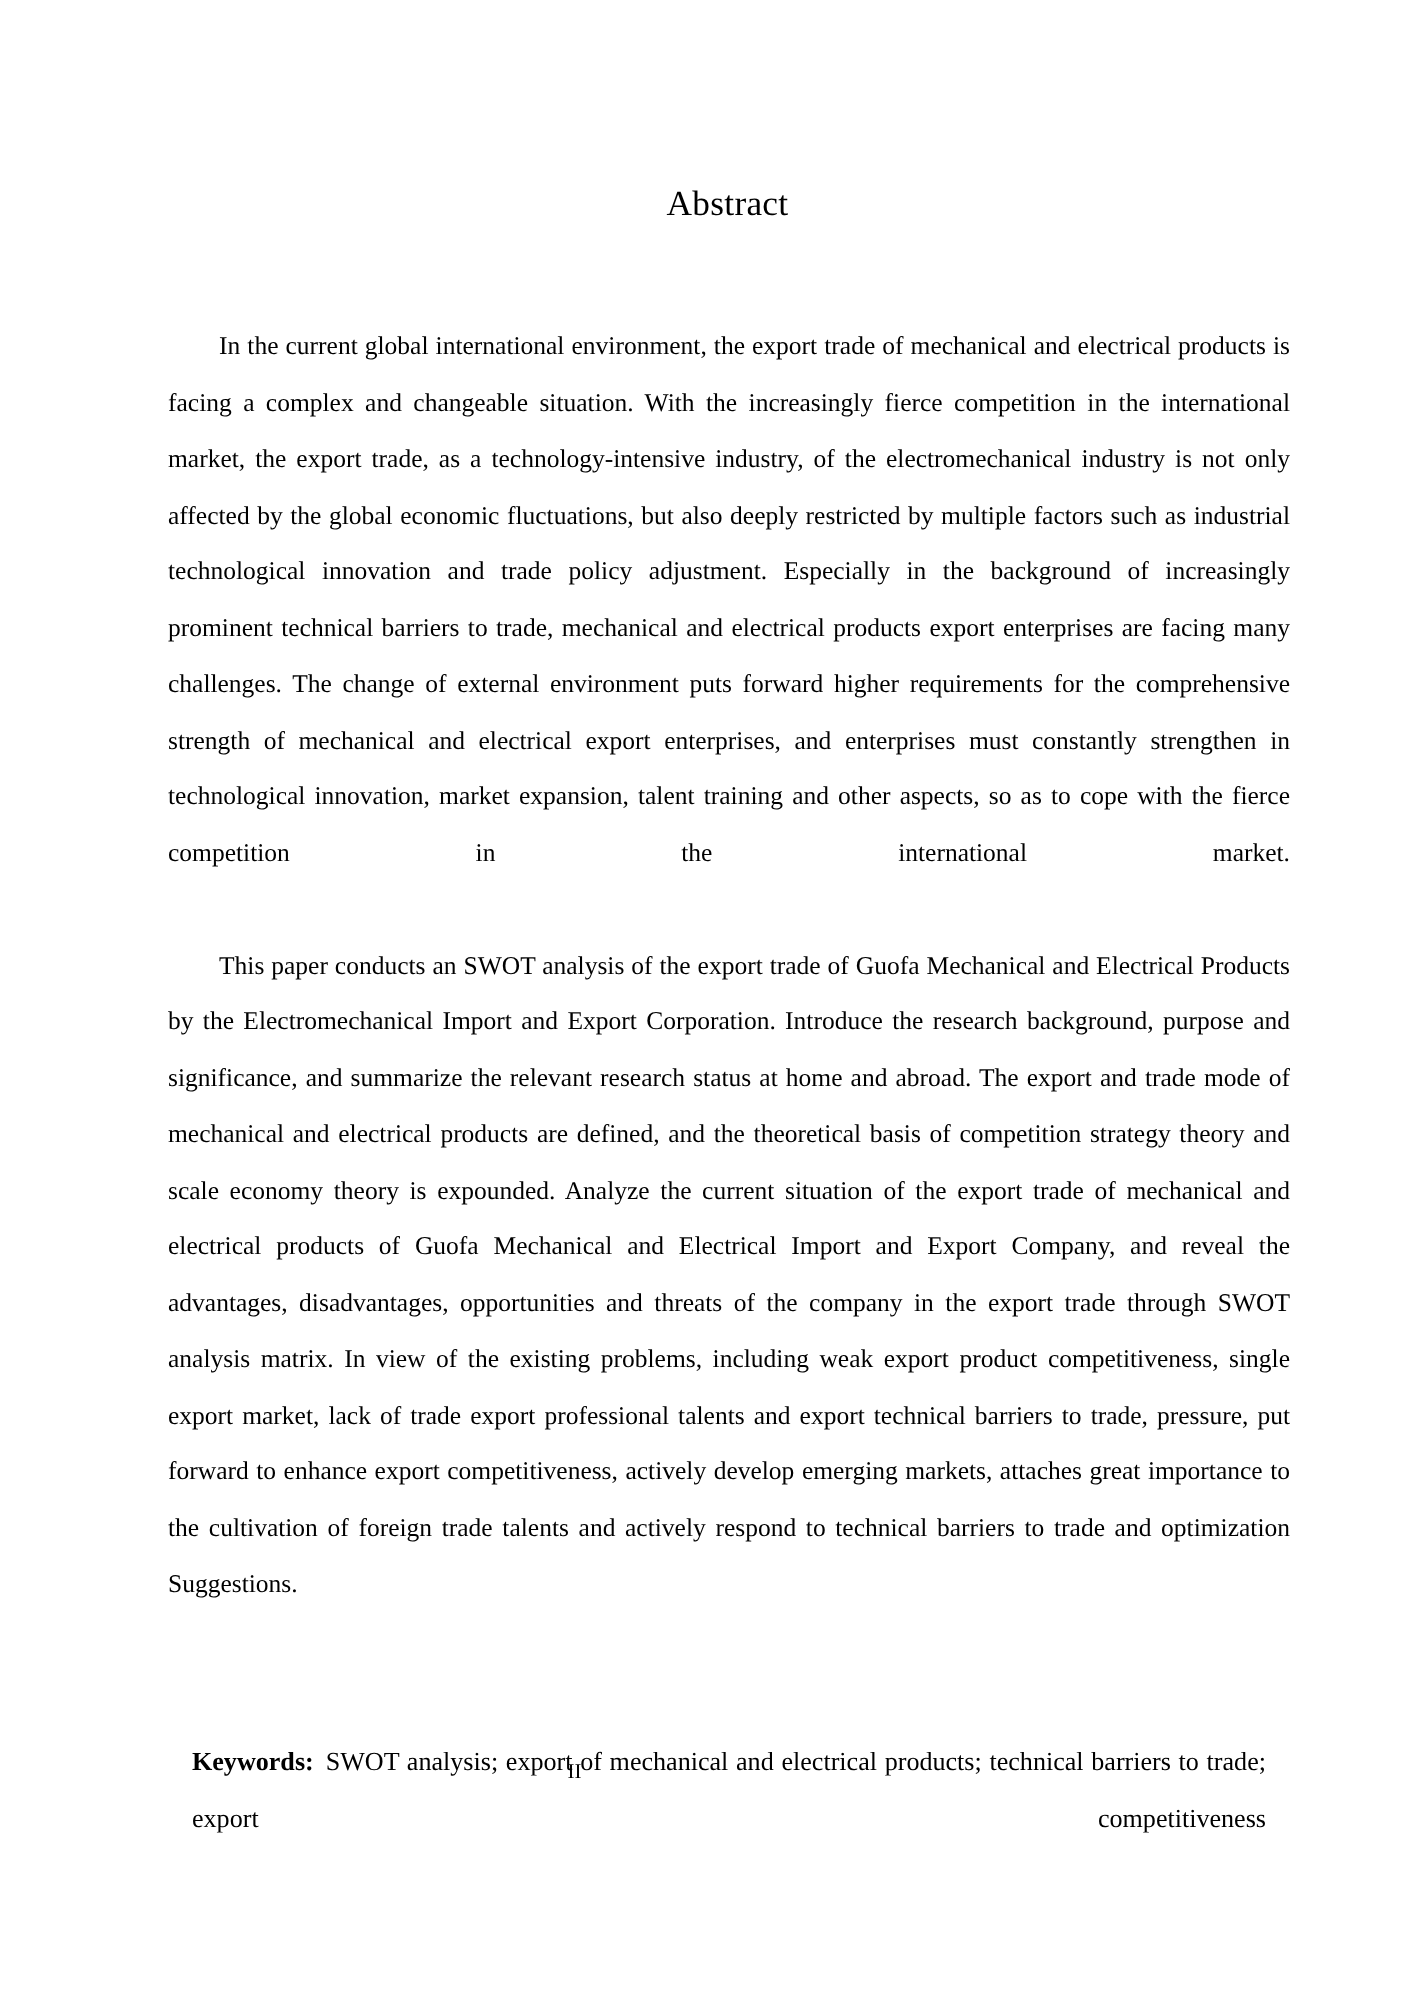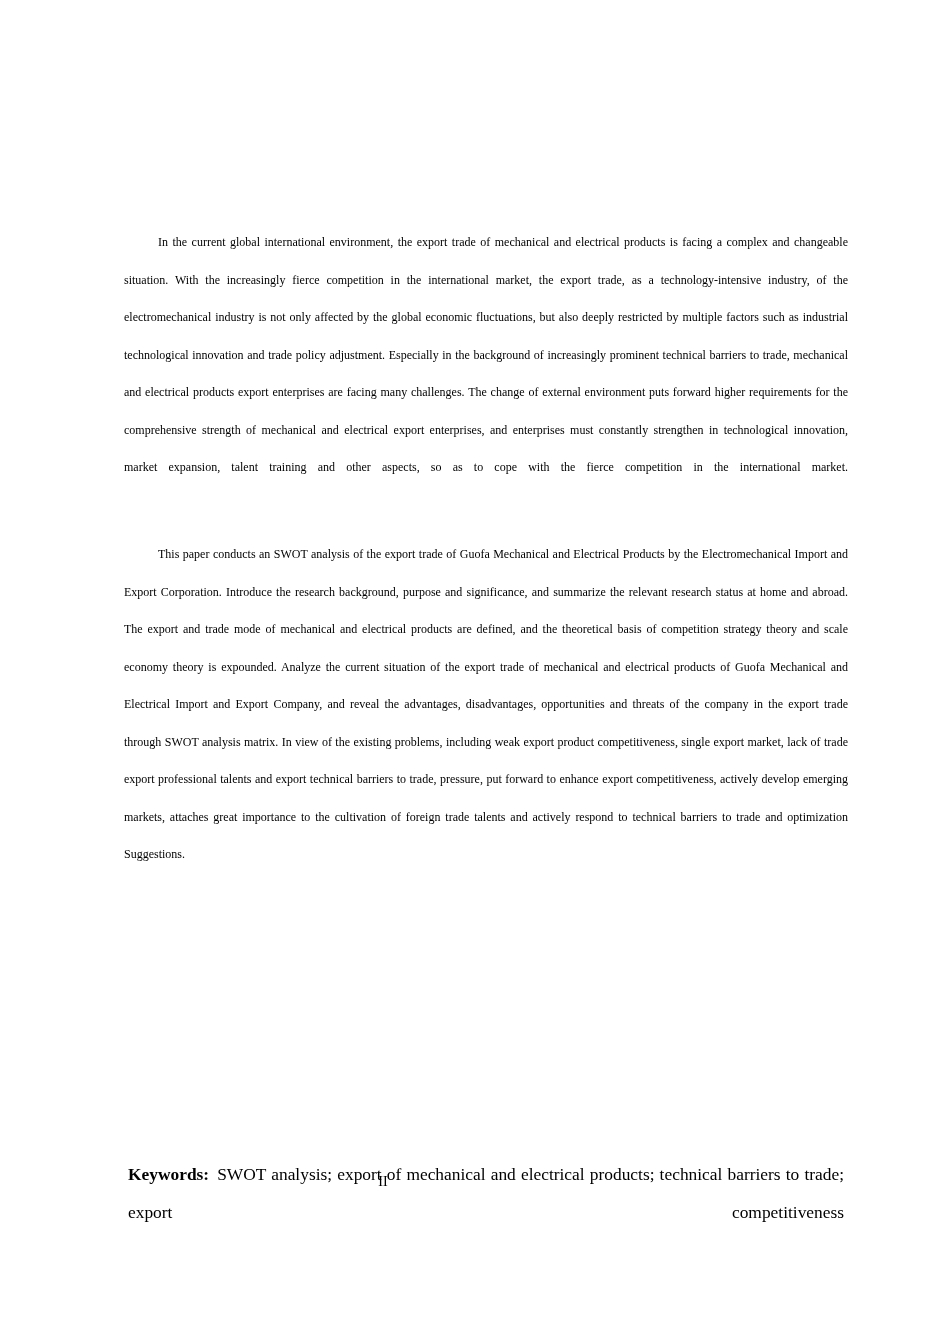--- a/index.html
+++ b/index.html
@@ -42,23 +42,23 @@
 
   
   .body-block {
     position: absolute;
     left: 112px;
     top: 212px;
     width: 748px;
   }
 
   .para {
-    margin: 12px;
+    margin: 0;
     padding: 0;
-    font-size: 12px;
+    font-size: 17px;
     line-height: 37.5px;
     text-align: justify;
     text-justify: inter-word;
     text-indent: 34px;
     word-spacing: 0.2px;
   }
 
   
   .para::after {
     content: "";
@@ -105,20 +105,21 @@
     text-align: center;
     font-size: 14px;
     line-height: 20px;
   }
 </style>
 </head>
 <body>
 
 <div class="page">
 
+  <h1 class="doc-title">Abstract</h1>
 
   <div class="body-block">
     <p class="para">In the current global international environment,  the export trade of mechanical and electrical products is facing a complex and changeable situation.  With the increasingly fierce competition in the international market,  the export trade,  as a technology-intensive industry,  of the electromechanical industry is not only affected by the global economic fluctuations,  but also deeply restricted by multiple factors such as industrial technological innovation and trade policy adjustment.  Especially in the background of increasingly prominent technical barriers to trade, mechanical and electrical products export enterprises are facing many challenges.  The change of external environment puts forward higher requirements for the comprehensive strength of mechanical and electrical export enterprises,  and enterprises must constantly strengthen in technological innovation,  market expansion,  talent training and other aspects,  so as to cope with the fierce competition in the international market.</p>
     <p class="para">This paper conducts an SWOT analysis of the export trade of Guofa Mechanical and Electrical Products by the Electromechanical Import and Export Corporation.  Introduce the research background,  purpose and significance,  and summarize the relevant research status at home and abroad.  The export and trade mode of mechanical and electrical products are defined, and the theoretical basis of competition strategy theory and scale economy theory is expounded. Analyze the current situation of the export trade of mechanical and electrical products of Guofa Mechanical and Electrical Import and Export Company,  and reveal the advantages, disadvantages, opportunities and threats of the company in the export trade through SWOT analysis matrix.  In view of the existing problems,  including weak export product competitiveness, single export market,  lack of trade export professional talents and export technical barriers to trade,  pressure,  put forward to enhance export competitiveness,  actively develop emerging markets,  attaches great importance to the cultivation of foreign trade talents and actively respond to technical barriers to trade and optimization Suggestions.</p>
   </div>
 
   <div class="keywords-block">
     <p class="keywords"><span class="kw-label">Keywords:</span><span class="kw-gap"></span><span>SWOT analysis; export of mechanical and electrical products; technical barriers to trade; export competitiveness</span></p>
   </div>
 

